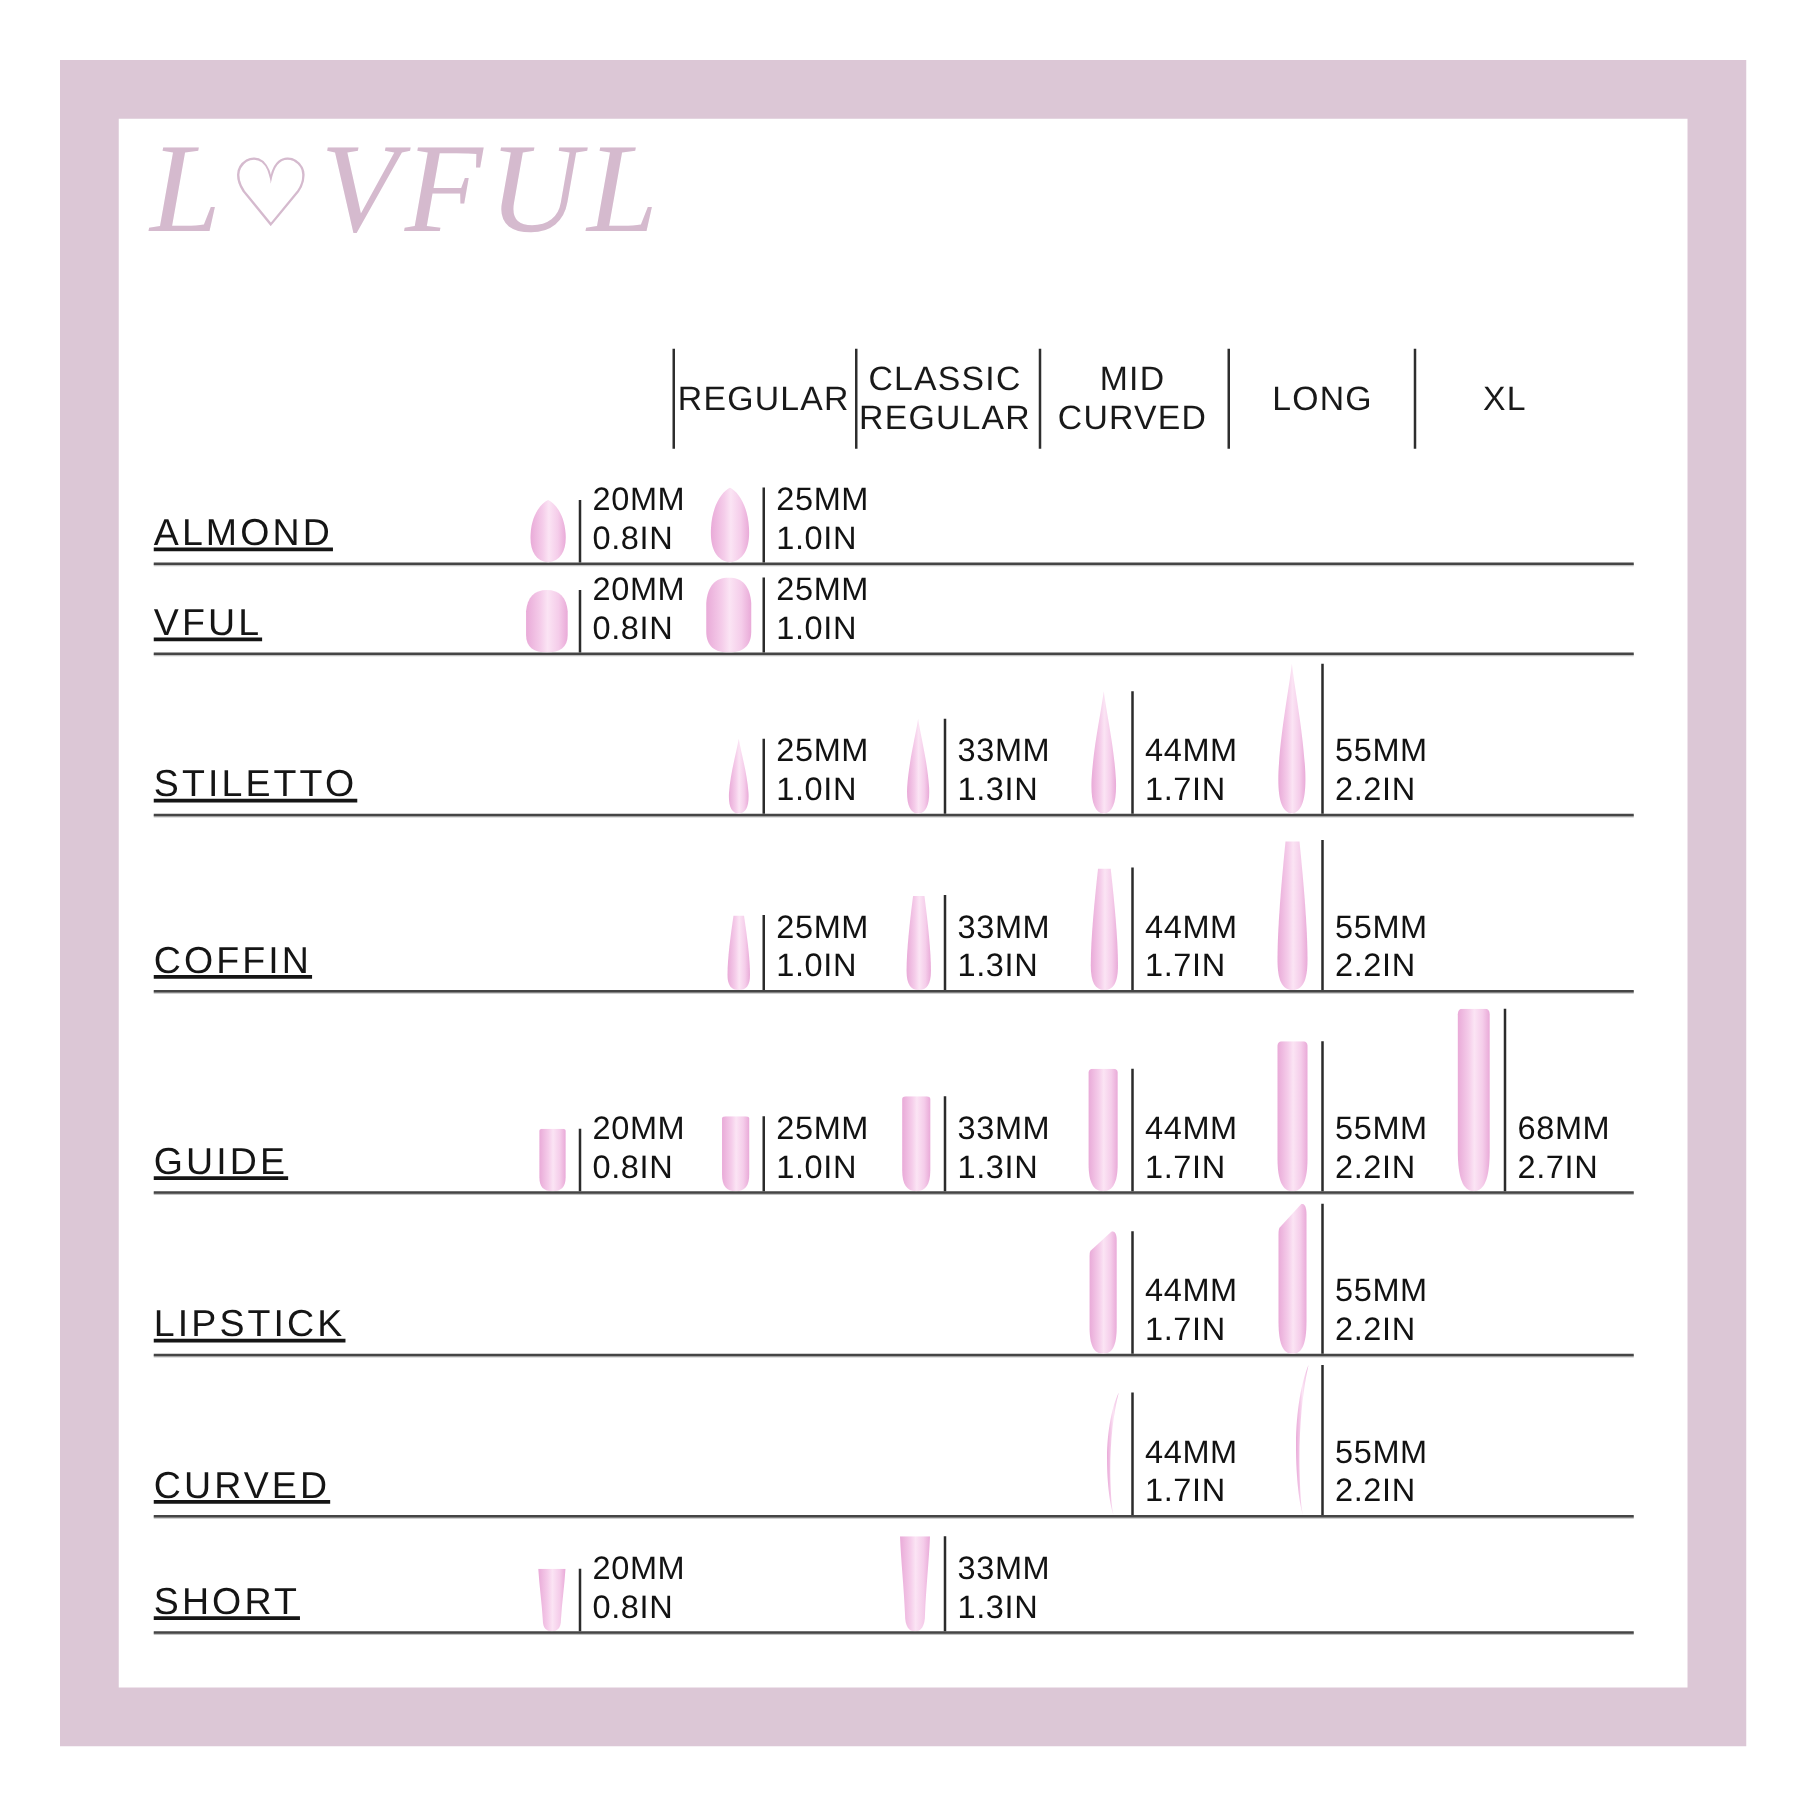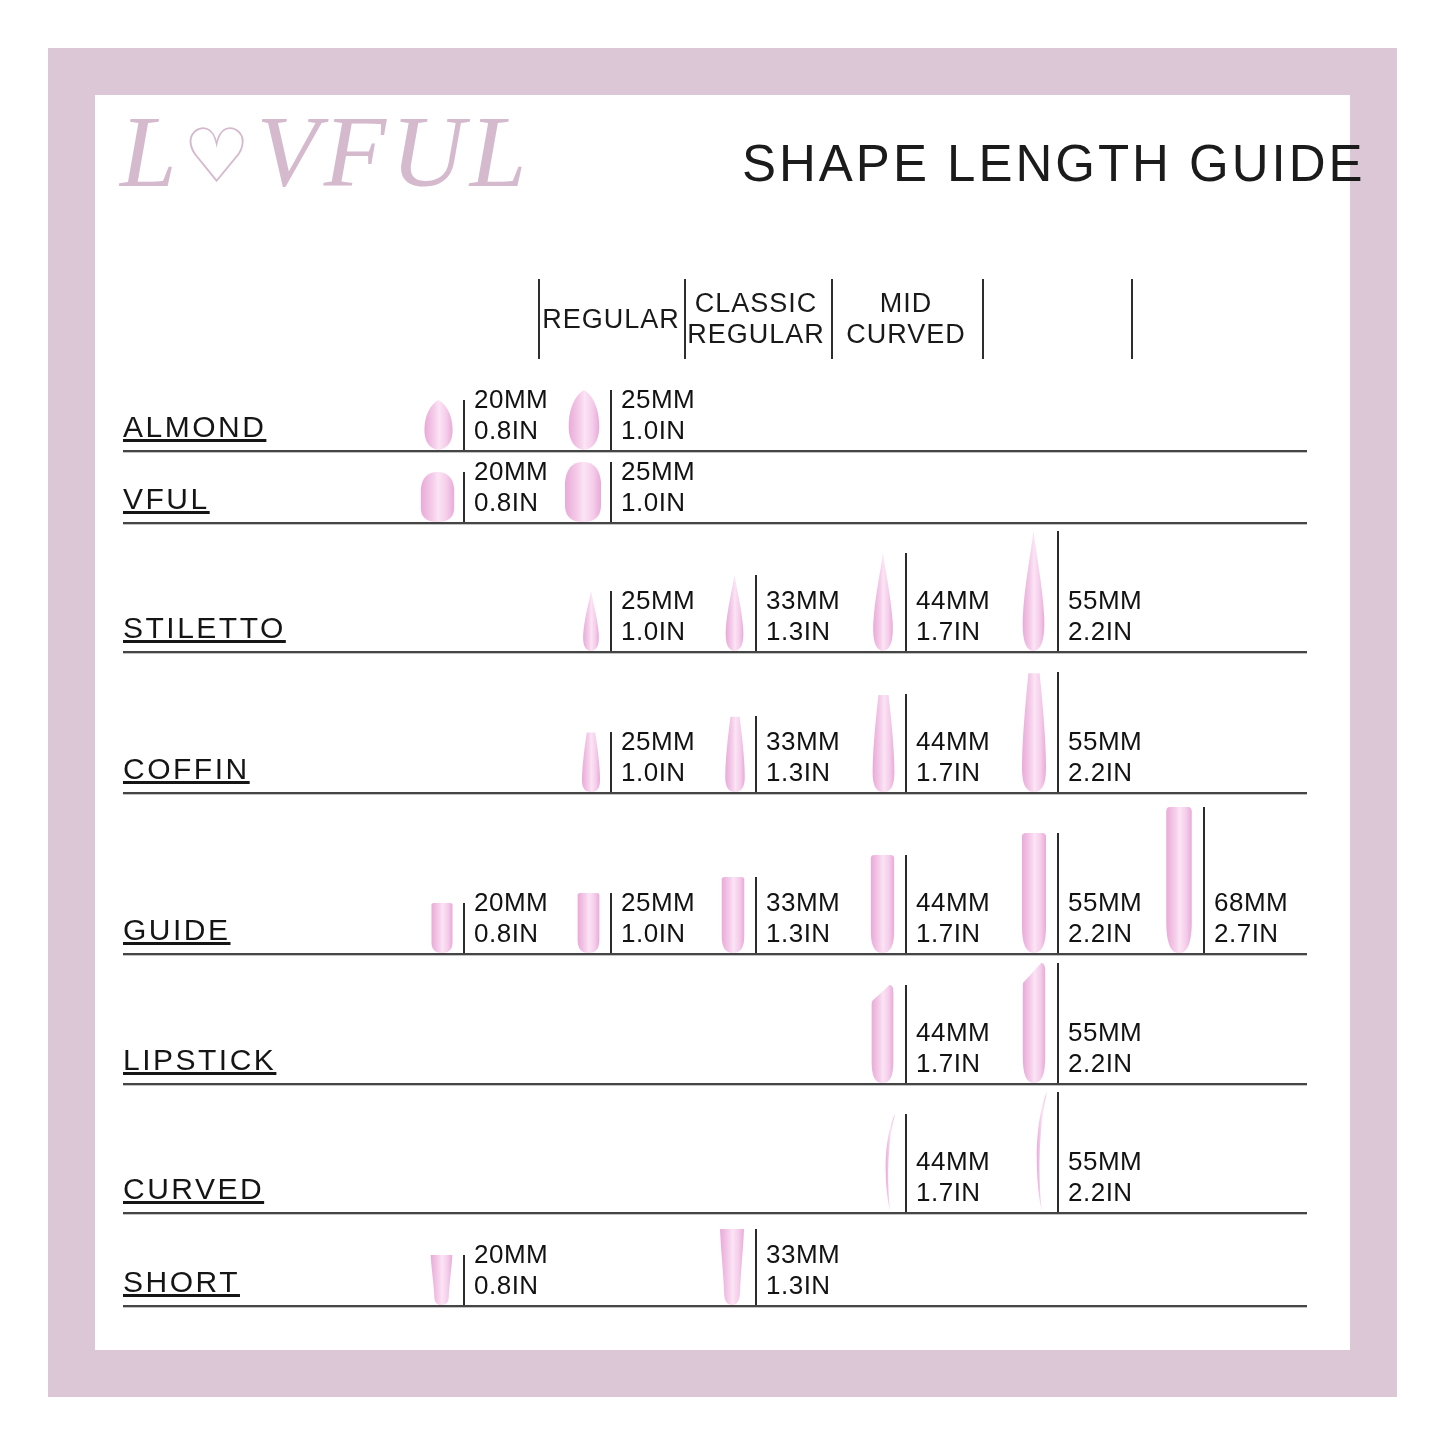--- a/index.html
+++ b/index.html
@@ -61,21 +61,20 @@
 </style>
 </head>
 <body>
 
 <div id="stage">
 
   <div class="frame"></div>
 
   <div class="logo"><span>L</span><span class="heart">♡</span><span>VFUL</span></div>
 
-  <div class="title">SHAPE LENGTH GUIDE</div>
 
   <svg class="defs-holder" aria-hidden="true">
     <defs>
       <linearGradient id="nailgrad" x1="0" y1="0" x2="1" y2="0">
           <stop offset="0" stop-color="#e9aad8"></stop>
           <stop offset="0.35" stop-color="#f5cdea"></stop>
           <stop offset="0.52" stop-color="#fbe4f4"></stop>
           <stop offset="0.78" stop-color="#f5cdea"></stop>
           <stop offset="1" stop-color="#e9aad8"></stop>
         </linearGradient>
@@ -86,20 +85,26 @@
       <div>REGULAR</div>
     </div>
     <div class="col-header" style="left: 646px;">
       <div>CLASSIC</div>
       <div>REGULAR</div>
     </div>
     <div class="col-header" style="left: 796px;">
       <div>MID</div>
       <div>CURVED</div>
     </div>
+    <div class="col-header" style="left: 948px;">
+      <div>LONG</div>
+    </div>
+    <div class="col-header" style="left: 1094px;">
+      <div>XL</div>
+    </div>
     <div class="col-divider" style="left: 538px;"></div>
     <div class="col-divider" style="left: 684px;"></div>
     <div class="col-divider" style="left: 831px;"></div>
     <div class="col-divider" style="left: 982px;"></div>
     <div class="col-divider" style="left: 1131px;"></div>
     <div class="row-label" style="top: 410px;">ALMOND</div>
     <div class="row-rule" style="top: 450px;"></div>
     <svg viewBox="0 0 40 100" preserveAspectRatio="none" width="35" height="50" class="nail" style="left: 421px; top: 400px;">
       <path d="M20 0 C27 6 35 24 36 54 C37 80 32 97 20 100 C8 97 3 80 4 54 C5 24 13 6 20 0 Z" fill="url(#nailgrad)"></path>
     </svg>

